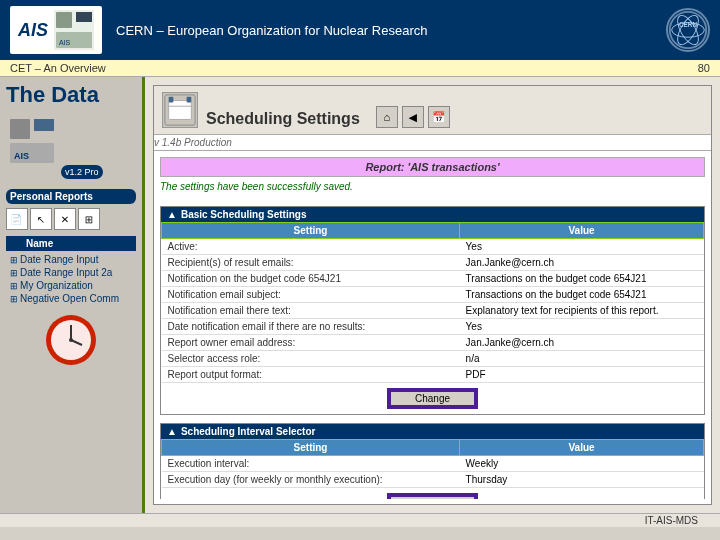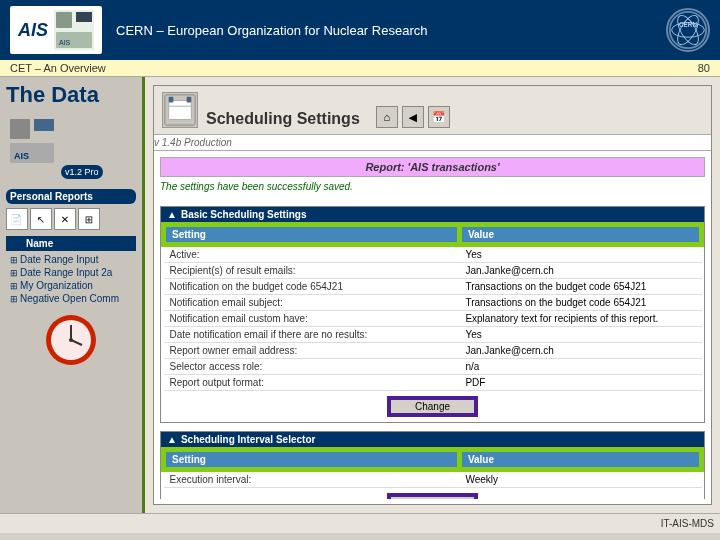--- a/index.html
+++ b/index.html
@@ -289,22 +289,22 @@
     .settings-table {
       width: 100%;
       border-collapse: collapse;
     }
     .settings-table th {
       background: #4488bb;
       color: #ffffff;
       font-size: 10px;
       font-weight: bold;
       padding: 2px 6px;
-      text-align: left;
-      border: 5px solid #84cc16;
+      text-align: center;
+      border: 1px solid #84cc16;
     }
     .settings-table td {
       font-size: 10px;
       padding: 2px 6px;
       border-bottom: 1px solid #ddd;
       color: #333;
     }
     .settings-table td:first-child {
       width: 55%;
       color: #333;
@@ -335,25 +335,25 @@
       font-weight: bold;
       z-index: 100;
       max-width: 180px;
       box-shadow: 2px 2px 4px rgba(0,0,0,0.3);
     }
 
     
     .footer {
       background: #e8e4dc;
       border-top: 1px solid #aaa;
-      height: 20px;
+      height: 14px;
       display: flex;
       align-items: center;
       justify-content: flex-end;
-      padding: 0 6px;
+      padding: 0 22px;
       font-size: 10px;
       color: #333;
     }
   </style>
 </head>
 <body>
 
 <div class="header">
   <div class="header-logo-area">
     <span class="header-logo-text">AIS</span>
@@ -484,21 +484,21 @@
                 </tr>
                 <tr>
                   <td>Notification on the budget code 654J21</td>
                   <td>Transactions on the budget code 654J21</td>
                 </tr>
                 <tr>
                   <td>Notification email subject:</td>
                   <td>Transactions on the budget code 654J21</td>
                 </tr>
                 <tr>
-                  <td>Notification email custom have:</td>
+                  <td>Notification email there text:</td>
                   <td>Explanatory text for recipients of this report.</td>
                 </tr>
                 <tr>
                   <td>Date notification email if there are no results:</td>
                   <td>Yes</td>
                 </tr>
                 <tr>
                   <td>Report owner email address:</td>
                   <td>Jan.Janke@cern.ch</td>
                 </tr>
@@ -527,20 +527,24 @@
               <tr>
                 <th>Setting</th>
                 <th>Value</th>
               </tr>
             </thead>
             <tbody id="interval-settings-tbody">
             <tr>
                   <td>Execution interval:</td>
                   <td>Weekly</td>
                 </tr>
+                <tr>
+                  <td>Execution day (for weekly or monthly execution):</td>
+                  <td>Thursday</td>
+                </tr>
               </tbody>
           </table>
           <div style="text-align:right; padding: 3px 6px;">
             <button class="change-btn">Change</button>
           </div>
         </div>
 
       </div>
 
 

